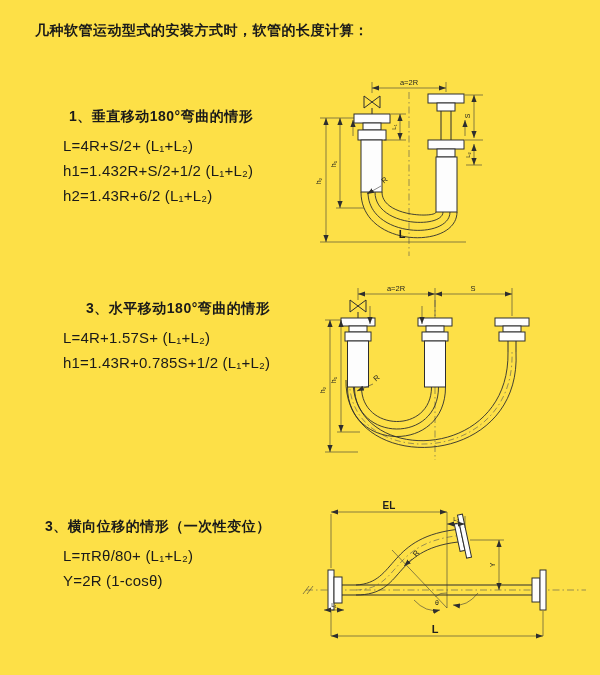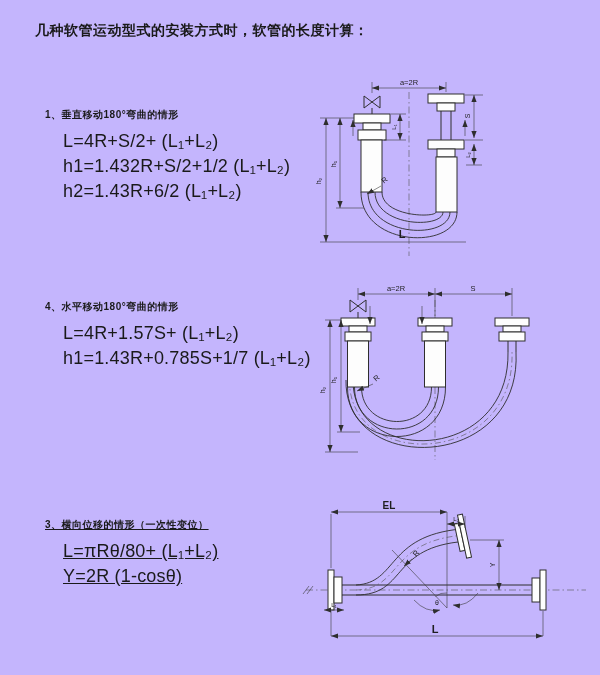--- a/index.html
+++ b/index.html
@@ -1,28 +1,28 @@
 <!DOCTYPE html>
 <html><head>
 <meta charset="utf-8">
 <style>
   html,body{margin:0;padding:0;background:#ffffff;}
   .page{
-    position:relative;width:600px;height:675px;background:#c4b5fd;overflow:hidden;
+    position:relative;width:600px;height:675px;background:#fde047;overflow:hidden;
     font-family:"Liberation Sans","DejaVu Sans",sans-serif;color:#1a1a1a;
   }
   .title{
     position:absolute;left:35px;top:22px;font-size:14px;font-weight:bold;letter-spacing:.5px;
   }
   .sec{position:absolute;left:45px;}
-  .sec .heading{font-size:10px;font-weight:bold;letter-spacing:.5px;margin-bottom:7px;}
-  .sec .formula{font-size:18px;margin-left:18px;height:25px;line-height:25px;letter-spacing:.2px;}
+  .sec .heading{font-size:14px;font-weight:bold;letter-spacing:.5px;margin-bottom:7px;text-align:right;}
+  .sec .formula{font-size:15px;margin-left:18px;height:25px;line-height:25px;letter-spacing:.2px;}
   .sec1{top:108px;}
   .sec2{top:300px;}
-  .sec3{top:518px;text-decoration:underline;}
+  .sec3{top:518px;}
   .diag{position:absolute;}
   .d1{left:300px;top:66px;}
   .d2{left:300px;top:280px;}
   .d3{left:294px;top:498px;}
   
   .st{stroke:#2e2e2e;stroke-width:1;fill:none;}
   .fl{stroke:#2e2e2e;stroke-width:1;fill:#fdfdfd;}
   .hose{stroke:#2e2e2e;stroke-width:.9;fill:none;}
   .thin{stroke:#3a3a3a;stroke-width:.6;fill:none;}
   .cl{stroke:#555;stroke-width:.6;fill:none;stroke-dasharray:7 3 1.5 3;}
@@ -138,23 +138,23 @@
 
     <g>
       <line class="thin" x1="81" y1="120" x2="67" y2="128" marker-end="url(#me1)"></line>
       <text class="dimth" transform="rotate(-40 86 116)" x="86" y="116" text-anchor="middle">R</text>
     </g>
 
     <text class="dimbig" x="102" y="172" text-anchor="middle">L</text>
   </svg>
 
   <section class="sec sec2">
-    <div class="heading">4、水平移动180°弯曲的情形</div>
+    <div class="heading">3、水平移动180°弯曲的情形</div>
     <div class="formula">L=4R+1.57S+ (L₁+L₂)</div>
-    <div class="formula">h1=1.43R+0.785S+1/7 (L₁+L₂)</div>
+    <div class="formula">h1=1.43R+0.785S+1/2 (L₁+L₂)</div>
   </section>
 
   <svg class="diag d2" width="295" height="185" viewBox="0 0 295 185">
     <defs>
       <marker id="me2" markerWidth="8" markerHeight="6" refX="7" refY="2.6" orient="auto" markerUnits="userSpaceOnUse">
         <path d="M0,0 L7,2.6 L0,5.2 Z" fill="#2e2e2e"></path>
       </marker>
       <marker id="ms2" markerWidth="8" markerHeight="6" refX="0" refY="2.6" orient="auto" markerUnits="userSpaceOnUse">
         <path d="M7,0 L0,2.6 L7,5.2 Z" fill="#2e2e2e"></path>
       </marker>

